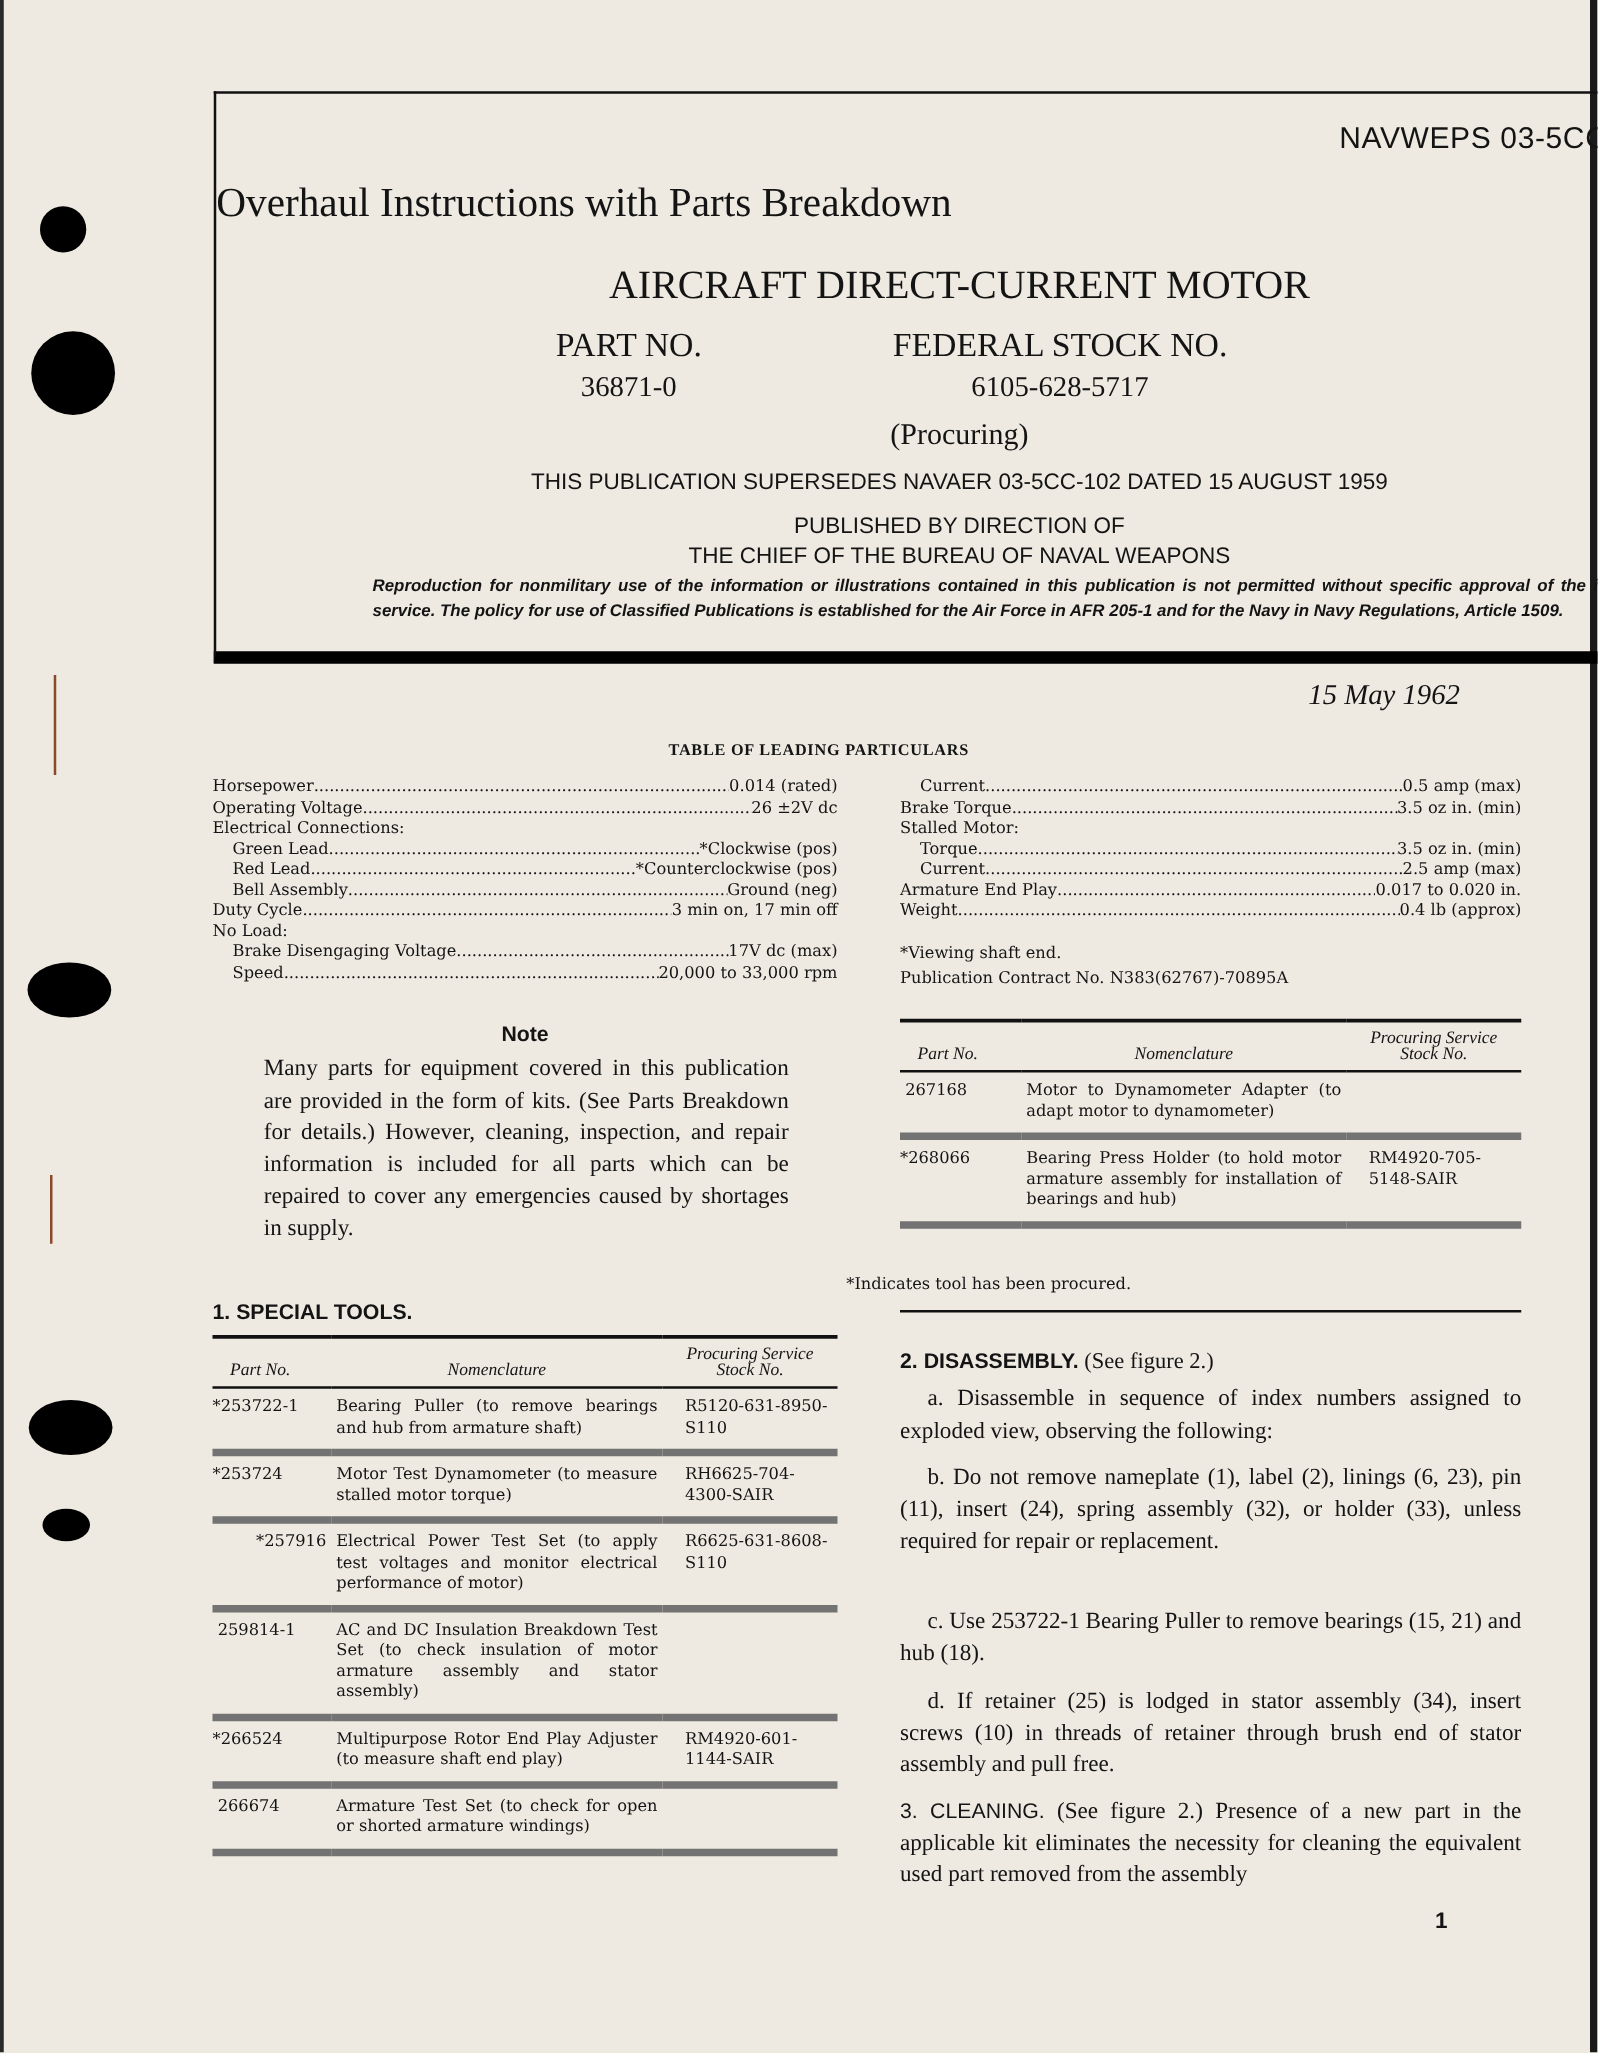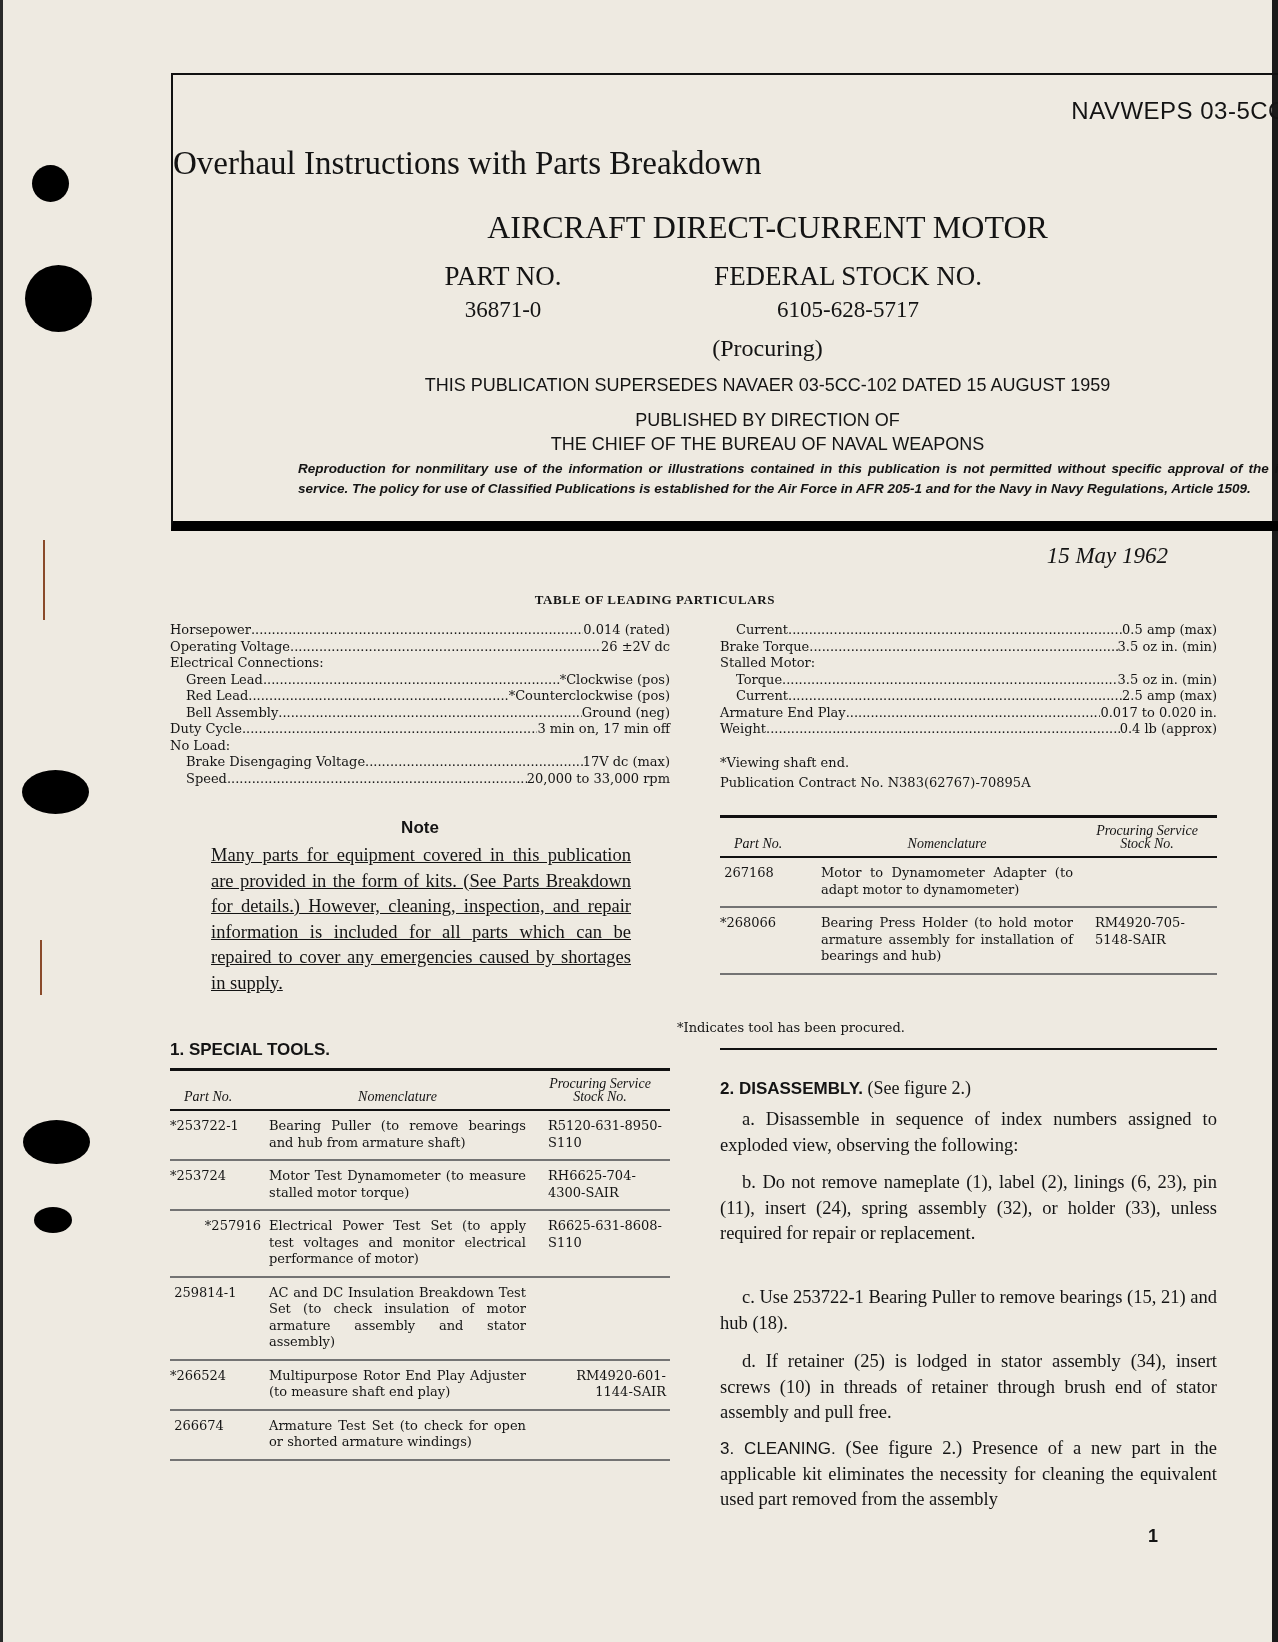--- a/index.html
+++ b/index.html
@@ -37,28 +37,28 @@
     .tlp-row { display: flex; align-items: baseline; white-space: nowrap; }
     .tlp-row .lbl { flex: 0 0 auto; }
     .tlp-row .dots { flex: 1 1 auto; overflow: hidden; }
     .tlp-row .dots::after { content: "...................................................................................................................................................................."; letter-spacing: 0; }
     .tlp-row .val { flex: 0 0 auto; }
     .ind1 { padding-left: 16px; }
 
     .footnote-small { position: absolute; font-family: "DejaVu Serif", serif; font-size: 13px; }
 
     .note-title { position: absolute; left: 160px; width: 520px; top: 818px; text-align: center; font-family: "Liberation Sans", sans-serif; font-weight: bold; font-size: 17px; }
-    .note-body { position: absolute; left: 211px; width: 420px; top: 843px; font-size: 18.5px; line-height: 25.5px; text-align: justify; text-decoration: underline; }
+    .note-body { position: absolute; left: 211px; width: 420px; top: 843px; font-size: 18.5px; line-height: 25.5px; text-align: justify; }
 
     .section-heading { position: absolute; font-family: "Liberation Sans", sans-serif; font-weight: bold; font-size: 17px; }
     .section-heading .normal { font-family: "Liberation Serif", serif; font-weight: normal; font-size: 18px; }
 
     table.tools { position: absolute; border-collapse: collapse; font-family: "DejaVu Serif", serif; font-size: 13px; line-height: 16.5px; }
     table.tools th { font-style: italic; font-weight: normal; font-family: "Liberation Serif", serif; font-size: 14px; line-height: 13px; padding: 6px 4px 6px 4px; vertical-align: bottom; border-top: 3px solid #111; border-bottom: 2px solid #111; }
-    table.tools td { vertical-align: top; padding: 7px 4px 8px 4px; border-bottom: 2px solid #737373; }
+    table.tools td { vertical-align: top; padding: 7px 4px 8px 4px; border-bottom: 6px solid #737373; }
     table.tools td.pn { padding-left: 0; }
     table.tools td.nom { text-align: justify; }
 
     .para { position: absolute; font-size: 18.5px; line-height: 25.5px; text-align: justify; }
     .para .indent { display: inline-block; width: 22px; }
 
     .page-number { position: absolute; right: 120px; top: 1526px; font-family: "Liberation Sans", sans-serif; font-weight: bold; font-size: 18px; }
   </style>
 </head>
 <body>
@@ -216,21 +216,21 @@
         <td class="sn" style="padding-left: 18px;">R6625-631-8608-S110</td>
       </tr>
       <tr>
         <td class="pn" style="white-space: pre;"> 259814-1</td>
         <td class="nom">AC and DC Insulation Breakdown Test Set (to check insulation of motor armature assembly and stator assembly)</td>
         <td class="sn" style="padding-left: 18px;"></td>
       </tr>
       <tr>
         <td class="pn" style="white-space: pre;">*266524</td>
         <td class="nom">Multipurpose Rotor End Play Adjuster (to measure shaft end play)</td>
-        <td class="sn" style="padding-left: 18px; text-align: right;">RM4920-601-1144-SAIR</td>
+        <td class="sn" style="padding-left: 18px;">RM4920-601-1144-SAIR</td>
       </tr>
       <tr>
         <td class="pn" style="white-space: pre;"> 266674</td>
         <td class="nom">Armature Test Set (to check for open or shorted armature windings)</td>
         <td class="sn" style="padding-left: 18px;"></td>
       </tr>
     </tbody>
 </table>
 
 <table class="tools" id="tools-right" style="left:720px;top:815px;width:497px;">

